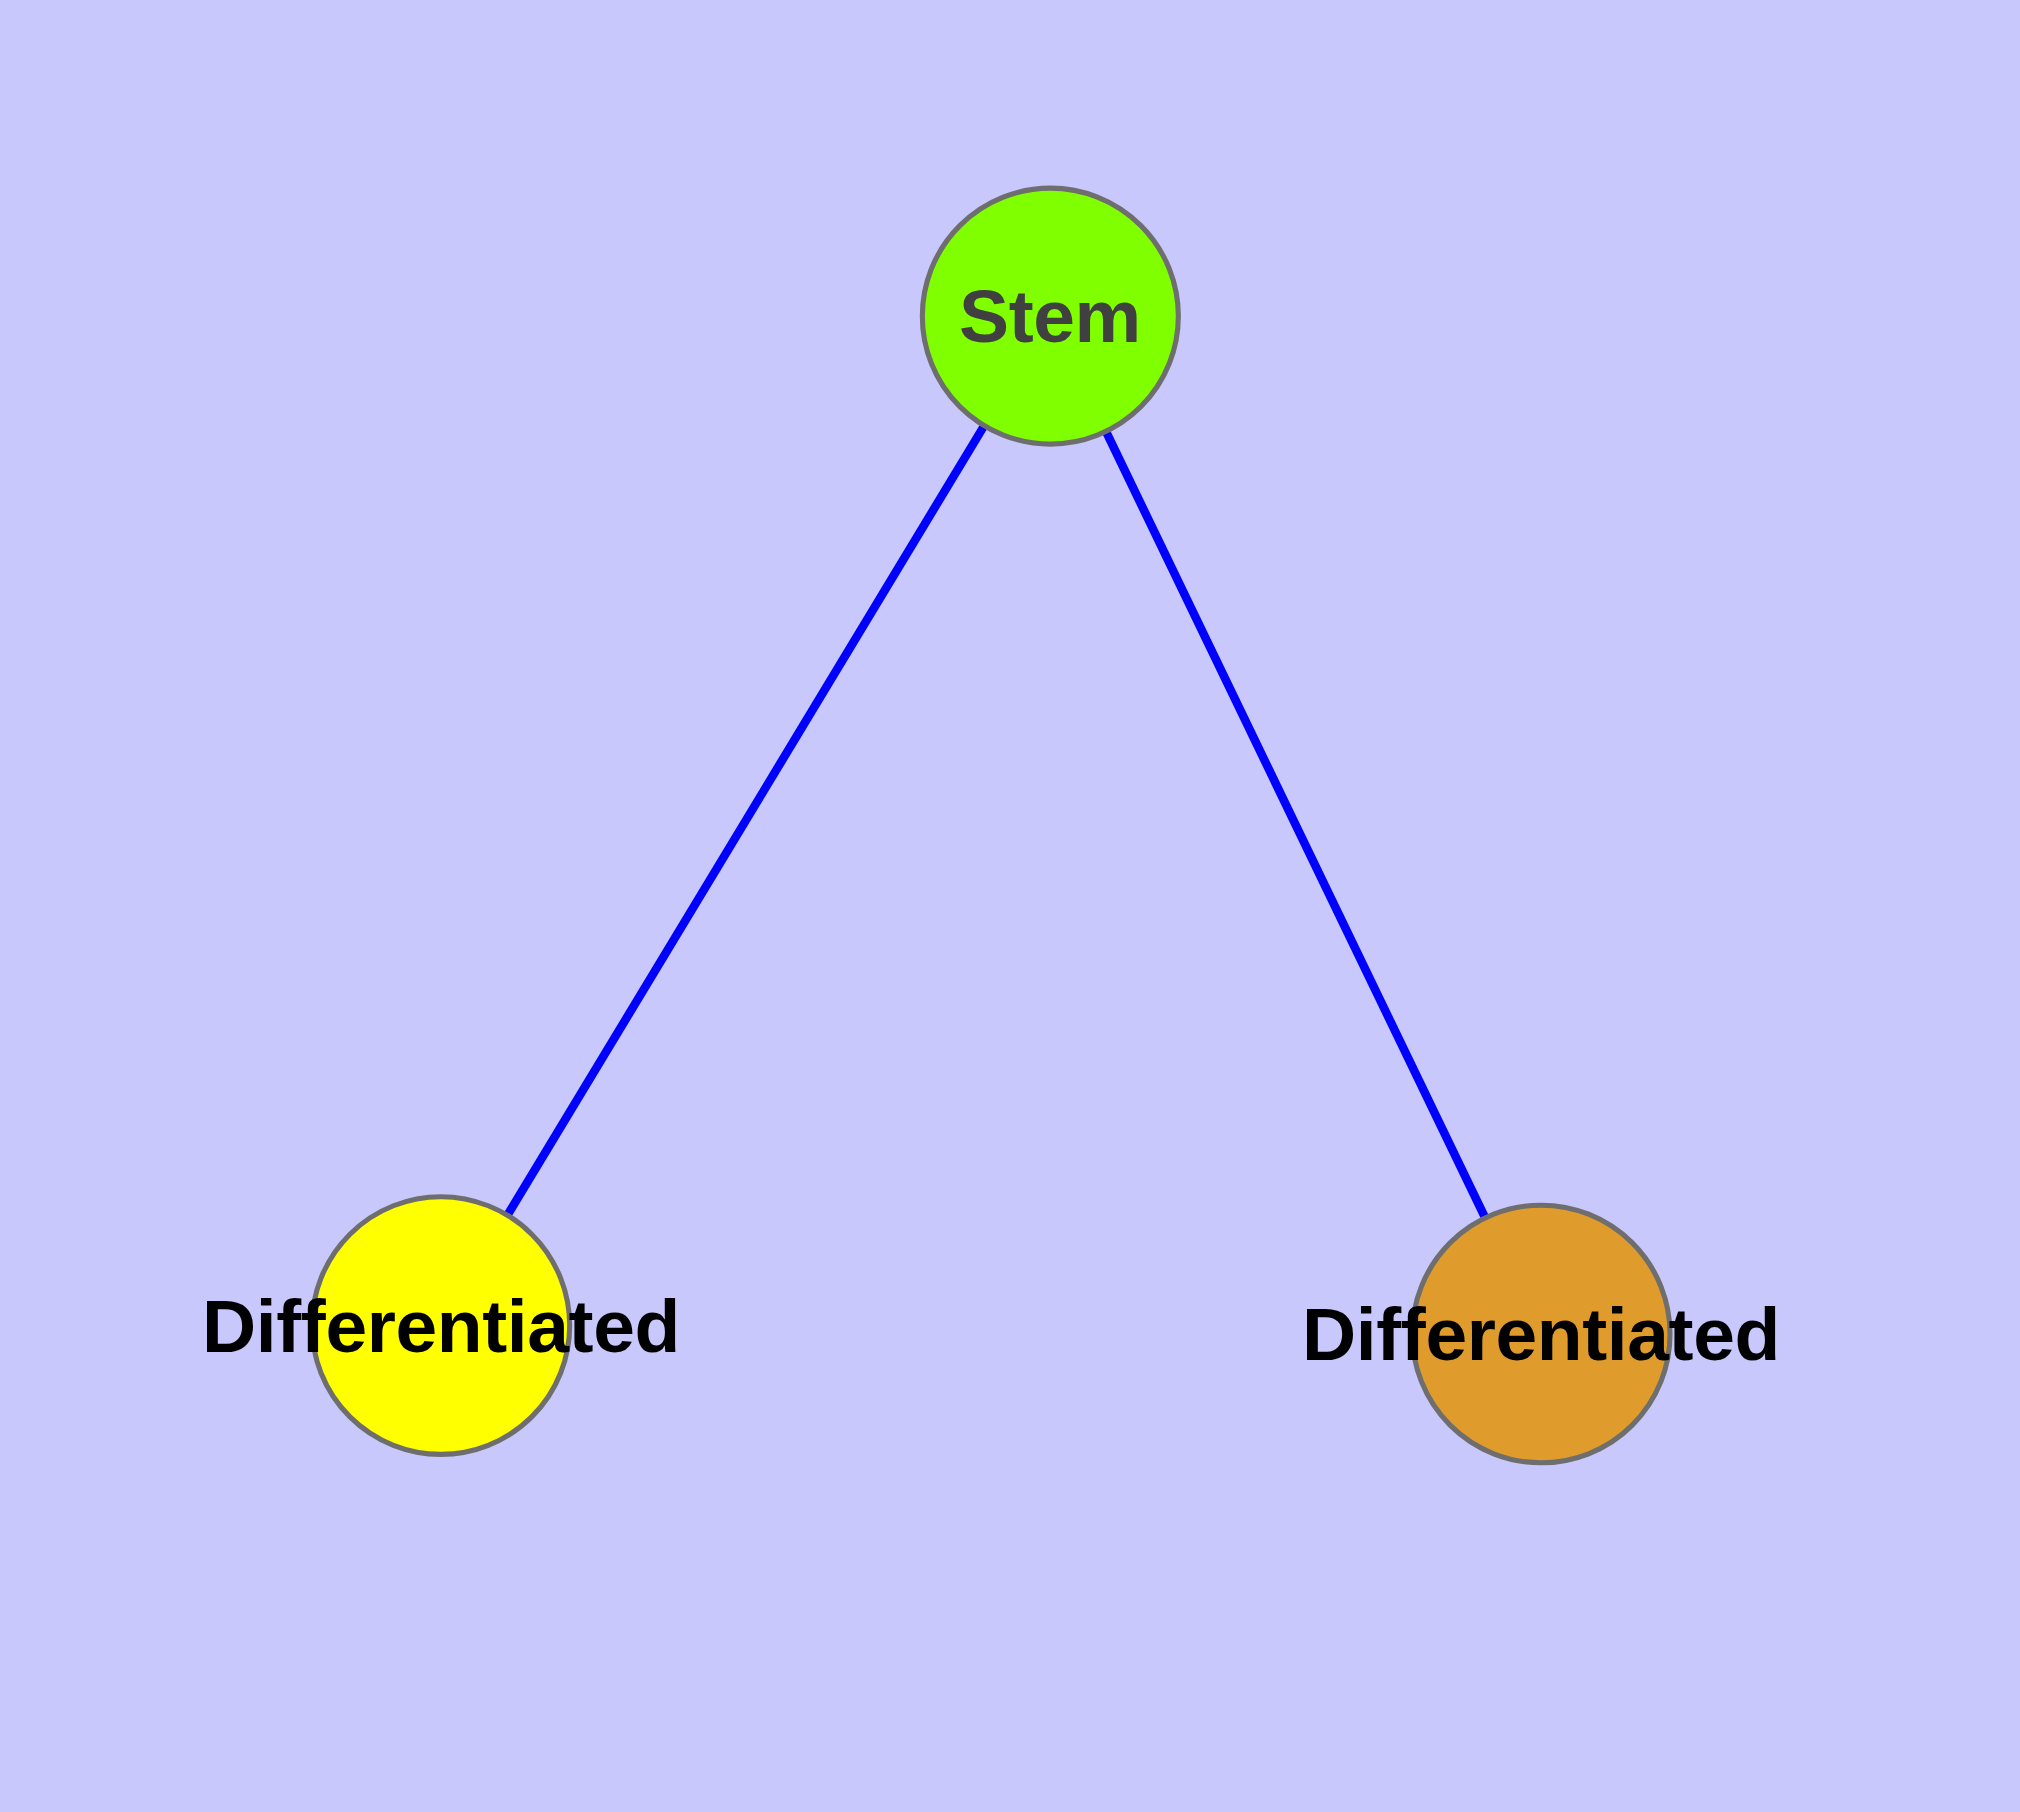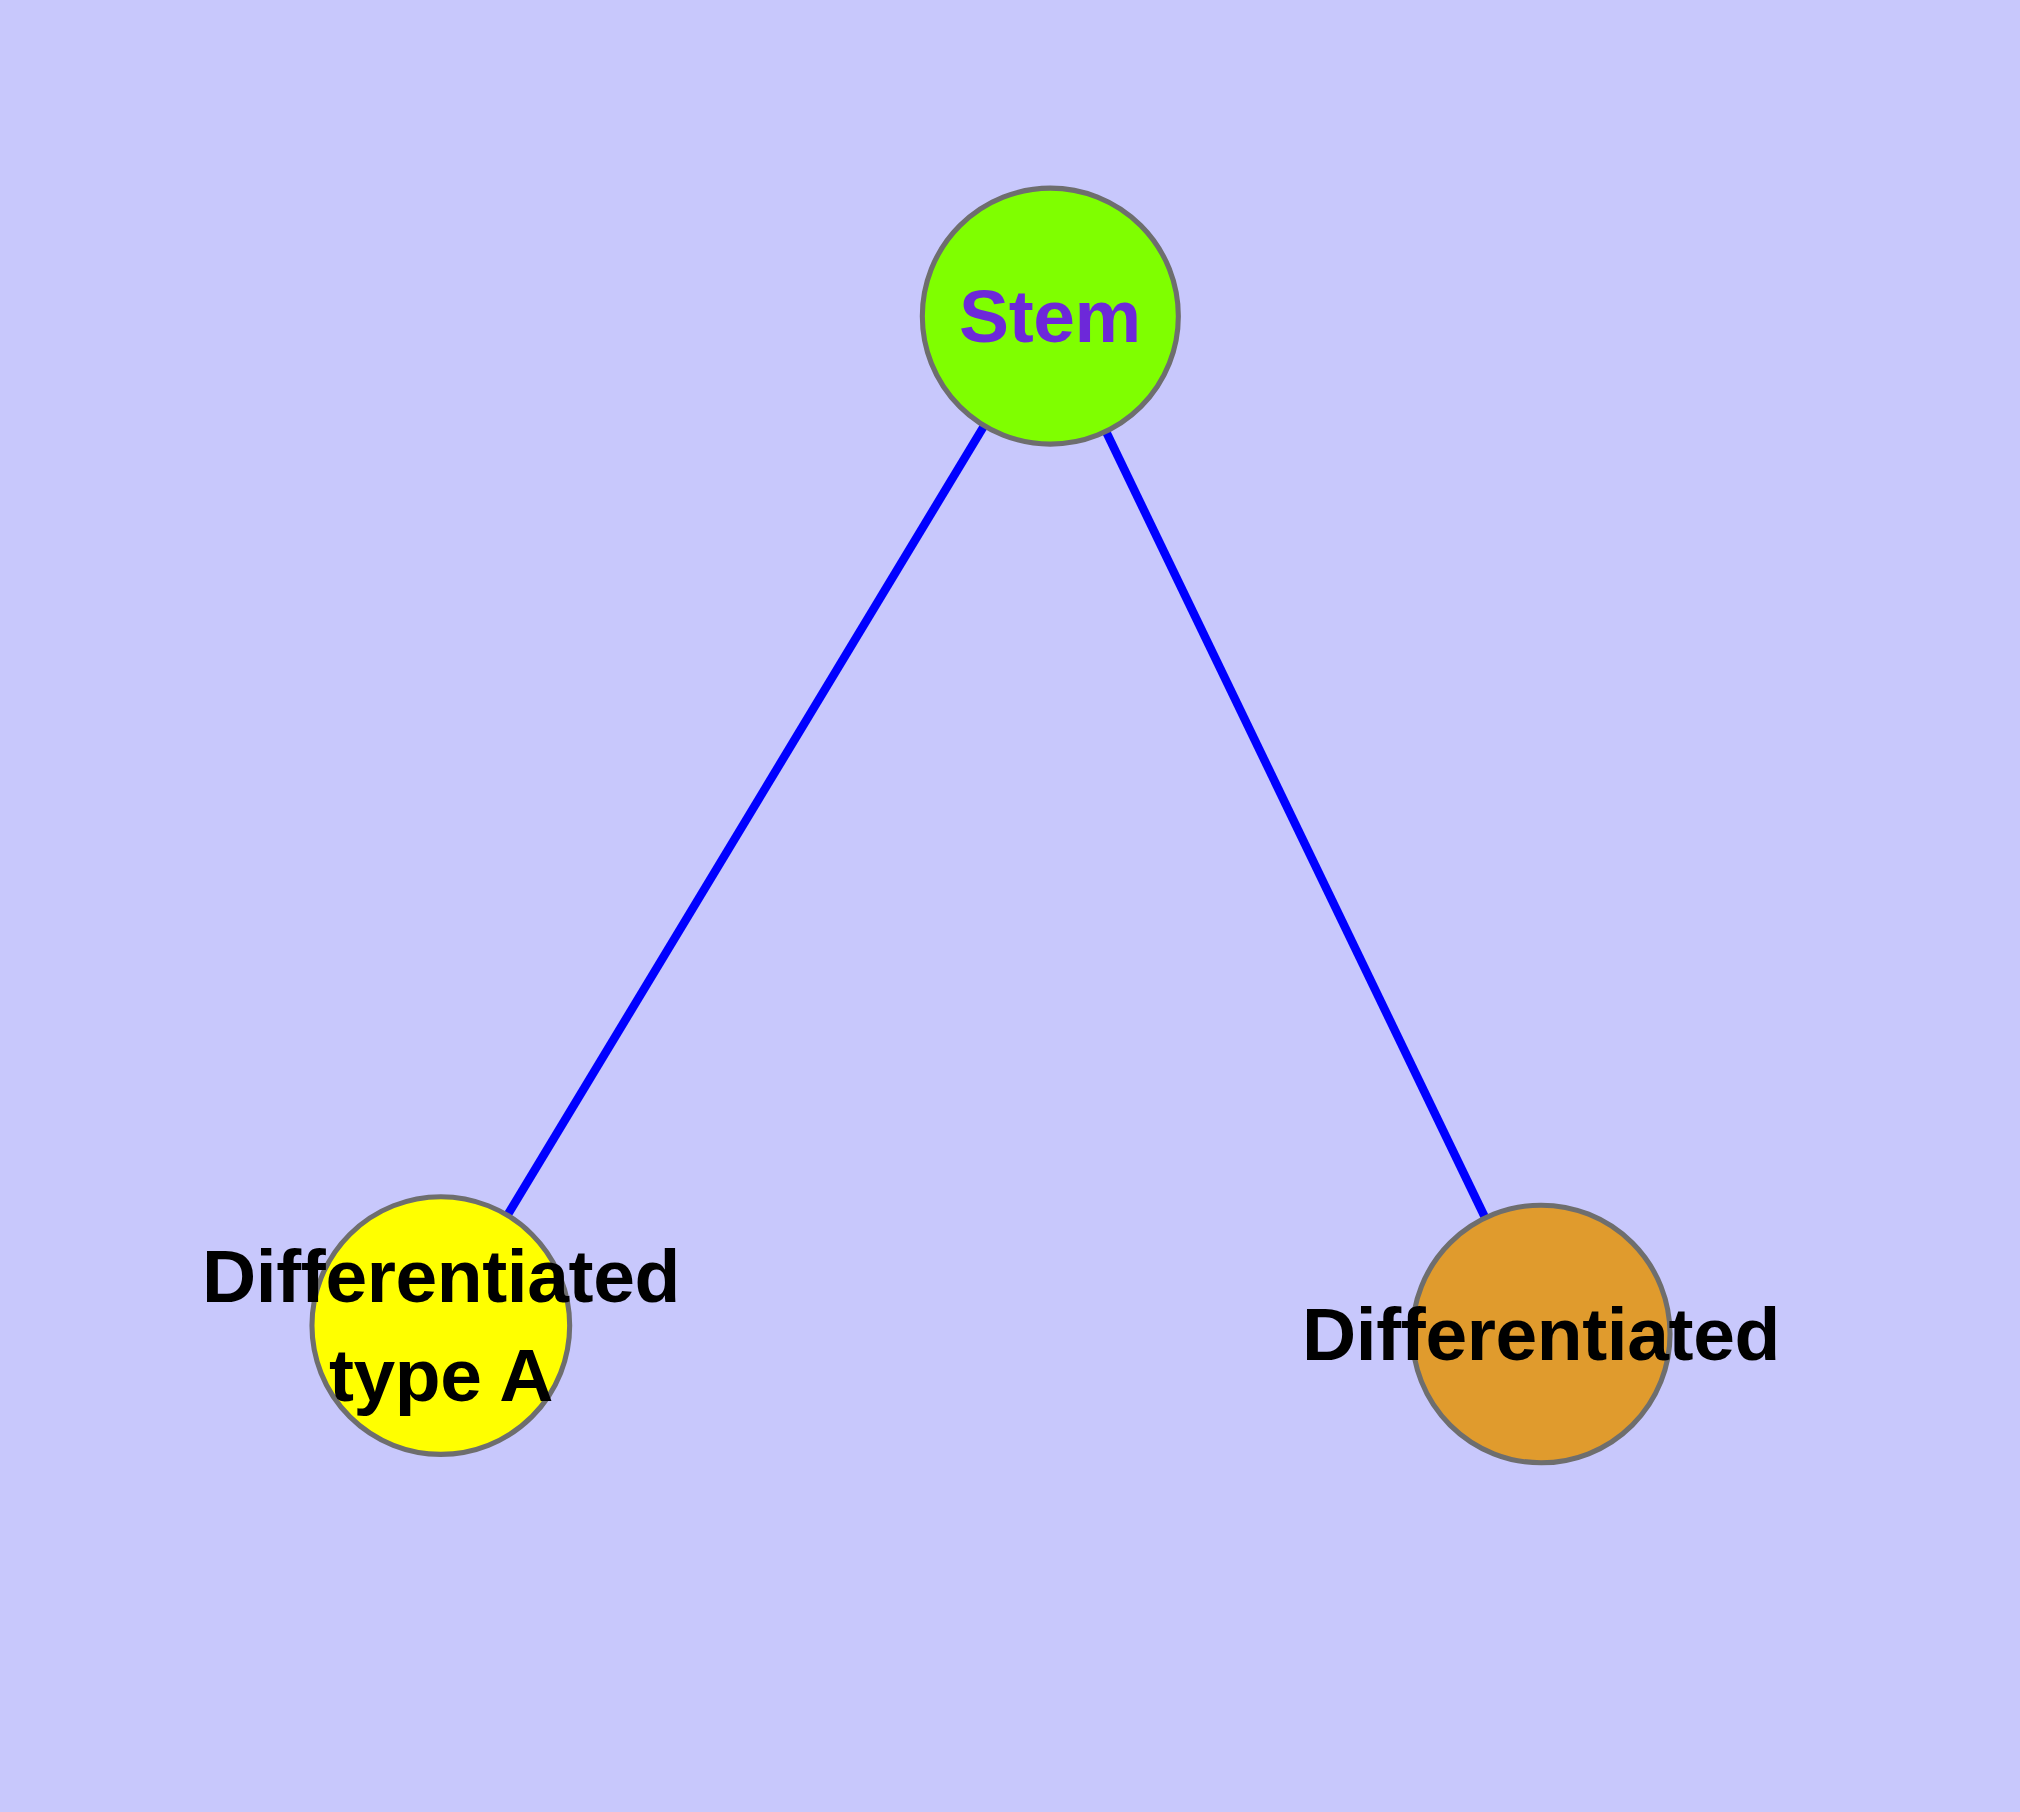--- a/index.html
+++ b/index.html
@@ -63,19 +63,19 @@
         <line class="edge-line" x1="1305.4427873323893" y1="510.8200131022446" x2="1751.1229460837387" y2="1435.2792024983942" stroke="#0000ff" stroke-width="10"></line>
       </g>
     <g id="nodes-layer">
         <circle class="node-circle" cx="1239" cy="373" r="151" fill="#7fff00" stroke="#6e6e6e" stroke-width="6"></circle>
         <circle class="node-circle" cx="520" cy="1564" r="152" fill="#ffff00" stroke="#6e6e6e" stroke-width="6"></circle>
         <circle class="node-circle" cx="1818" cy="1574" r="152" fill="#e09b2d" stroke="#6e6e6e" stroke-width="6"></circle>
       </g>
   </svg>
 
   <div id="labels-layer">
-      <div class="node-label" style="left: 1050px; top: 316px; color: #6d28d9; font-size: 75px;"><span style="display: block;">Stem</span></div>
-      <div class="node-label" style="left: 441px; top: 1326px; color: rgb(0, 0, 0); font-size: 75px;"><span style="display: block;">Differentiated</span><span style="display: block;">type A</span></div>
+      <div class="node-label" style="left: 1050px; top: 316px; color: #404040; font-size: 75px;"><span style="display: block;">Stem</span></div>
+      <div class="node-label" style="left: 441px; top: 1326px; color: rgb(0, 0, 0); font-size: 75px;"><span style="display: block;">Differentiated</span></div>
       <div class="node-label" style="left: 1541px; top: 1334px; color: rgb(0, 0, 0); font-size: 75px;"><span style="display: block;">Differentiated</span></div>
     </div>
 
 </div>
 
 
 </body></html>

